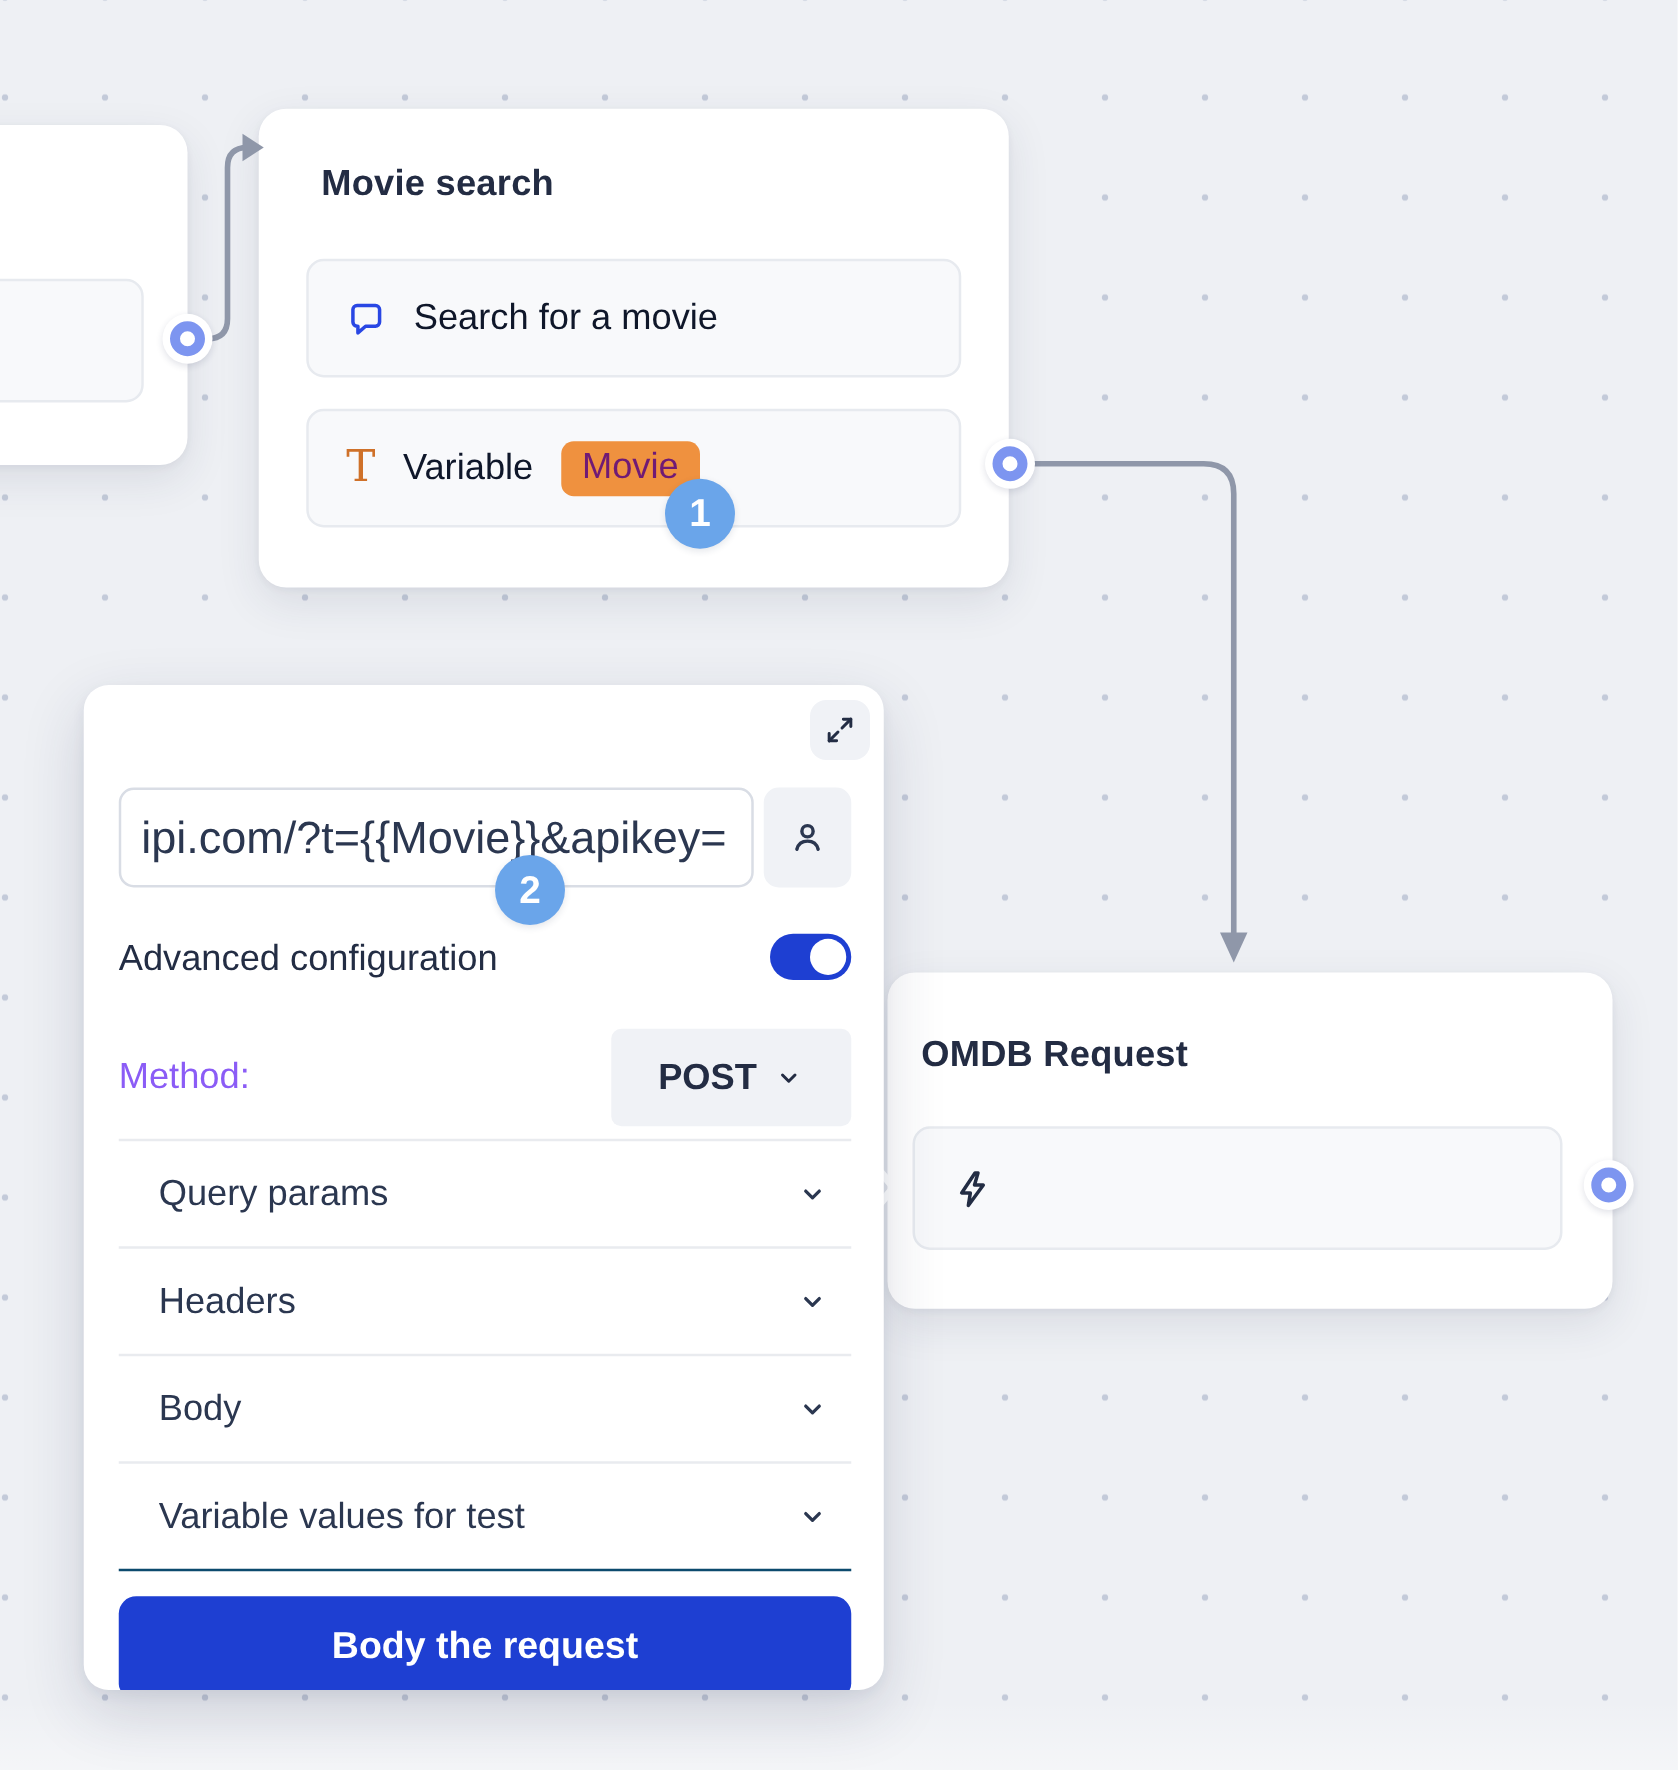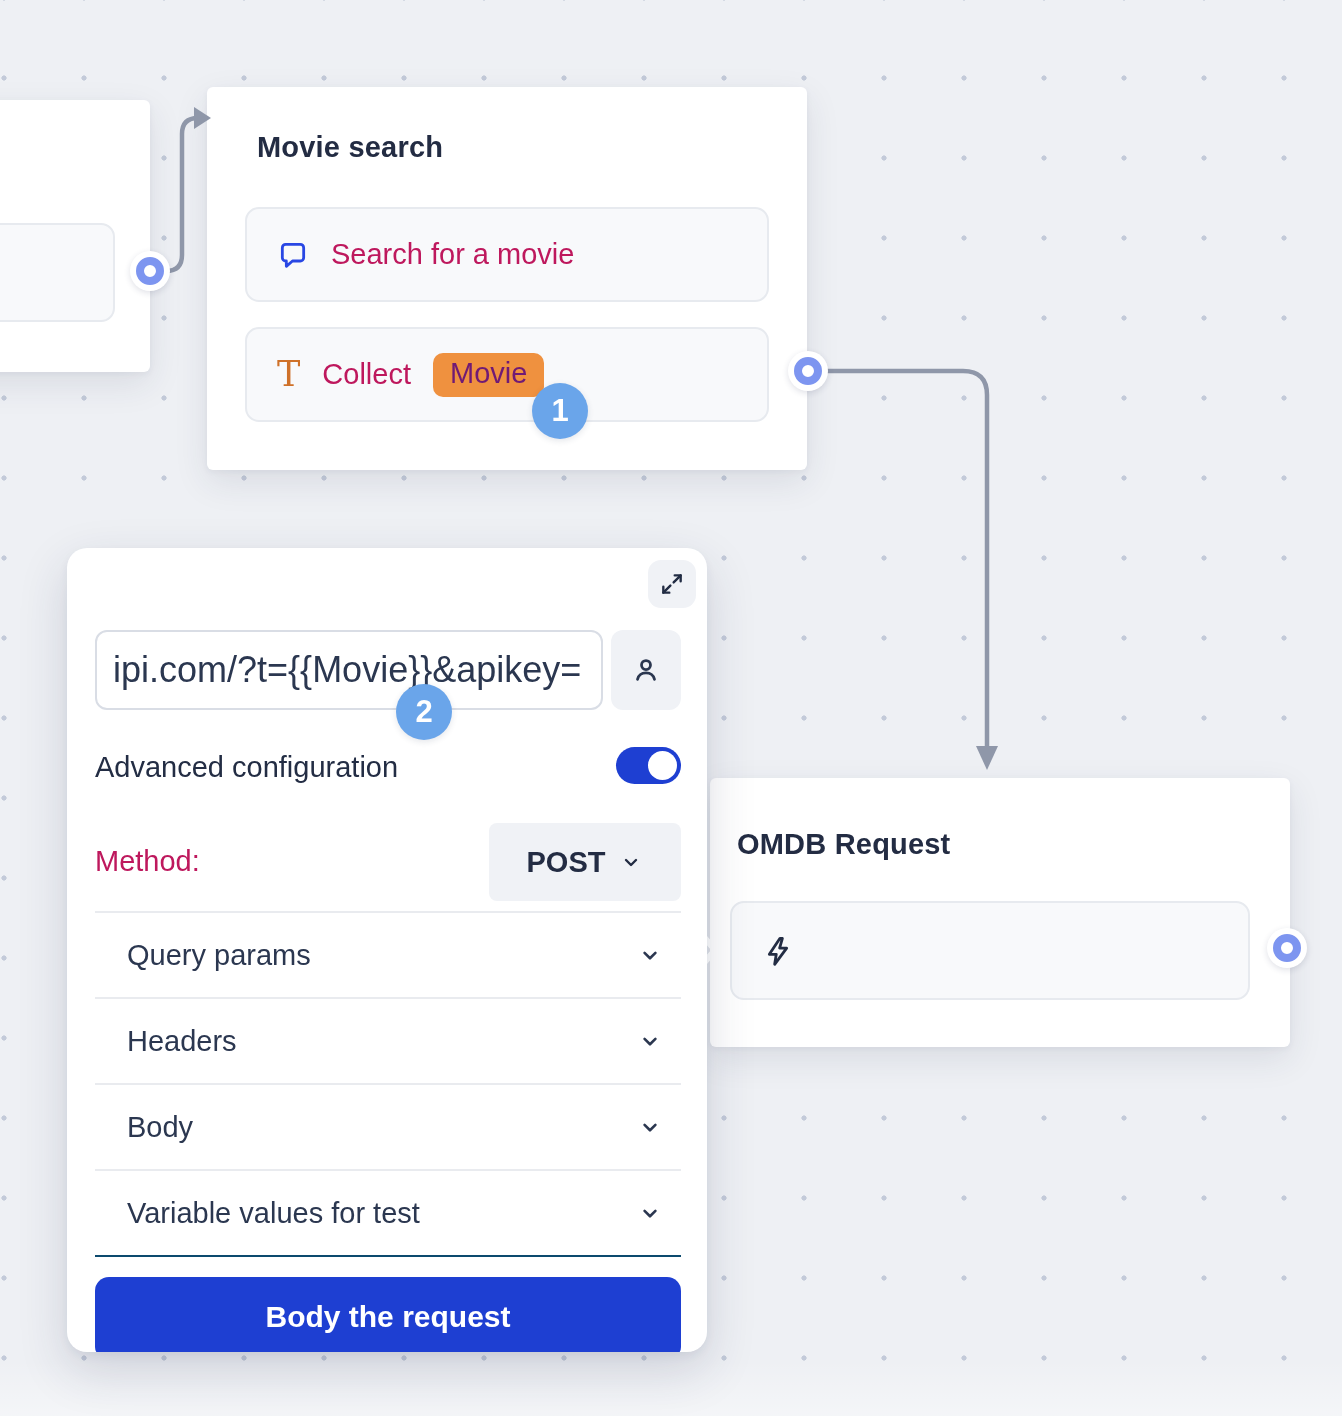--- a/index.html
+++ b/index.html
@@ -4,31 +4,31 @@
 <style>
   html,body{margin:0;padding:0;}
   body{font-family:"Liberation Sans", sans-serif;}
   #canvas{
     position:relative;width:1342px;height:1416px;overflow:hidden;
     background-color:#eef0f4;
     background-image:radial-gradient(circle,#c3cad9 2.3px,rgba(195,202,217,0) 2.9px);
     background-size:80px 80px;background-position:44px 38px;
   }
   .node{
-    position:absolute;background:#fff;border-radius:6px;
+    position:absolute;background:#fff;border-radius:22px;
     box-shadow:0 12px 34px rgba(35,46,82,.10),0 2px 6px rgba(35,46,82,.05);
     z-index:2;
   }
   .node-title{position:absolute;font-size:29px;font-weight:700;color:#232c43;letter-spacing:.2px;}
   .node-item{
     position:absolute;display:flex;align-items:center;gap:22px;
     background:#f8f9fb;border:2px solid #e7eaef;border-radius:14px;
     padding:0 0 0 30px;box-sizing:border-box;
   }
-  .item-label{font-size:29px;color:#be185d;white-space:nowrap;}
+  .item-label{font-size:29px;color:#0f172a;white-space:nowrap;}
   .icon{display:inline-flex;align-items:center;justify-content:center;flex:0 0 auto;}
   .tag{
     background:#ef913f;color:#701a75;font-size:29px;border-radius:10px;
     padding:6px 17px 9px 17px;line-height:1;white-space:nowrap;
   }
   .serif-t{font-family:"DejaVu Serif", serif;font-size:35px;color:#cf7129;line-height:1;font-weight:500;}
   .badge{
     position:absolute;width:56px;height:56px;border-radius:50%;
     background:#6aa5ea;color:#fff;font-size:31px;font-weight:700;
     display:flex;align-items:center;justify-content:center;z-index:8;
@@ -107,21 +107,21 @@
       <span class="icon">
         <svg width="32" height="32" viewBox="0 0 24 24" fill="none" stroke="#2947e4" stroke-width="2.1" stroke-linejoin="round" stroke-linecap="round">
           <path d="M20 6.5a2.5 2.5 0 0 0-2.5-2.5h-11A2.5 2.5 0 0 0 4 6.5v7.5a2.5 2.5 0 0 0 2.5 2.5H7v4l4.6-4h5.9A2.5 2.5 0 0 0 20 14z"></path>
         </svg>
       </span>
       <span class="item-label">Search for a movie</span>
     </div>
 
     <div class="node-item" style="left:38px;top:240px;width:524px;height:95px;">
       <span class="icon serif-t">T</span>
-      <span class="item-label">Collect</span>
+      <span class="item-label">Variable</span>
       <span class="tag">Movie</span>
     </div>
   </div>
   <div class="badge" style="left:532px;top:383px;">1</div>
   <div class="port-halo" style="left:788px;top:351px;"></div>
   <div class="port-ring" style="left:794px;top:357px;"></div>
 
   <div class="node" id="omdb-node" style="left:710px;top:778px;width:580px;height:269px;">
     <div class="node-title" style="left:27px;top:50px;">OMDB Request</div>
     <div class="node-item" style="left:20px;top:123px;width:520px;height:99px;">
@@ -160,21 +160,21 @@
           <path d="M5.2 19.5 c 0.9-3.6 3.6-5.2 6.8-5.2 s 5.9 1.6 6.8 5.2"></path>
         </svg>
       </span>
     </button>
 
     <div class="panel-label" style="left:28px;top:203px;">Advanced configuration</div>
     <div id="toggle">
       <div class="knob"></div>
     </div>
 
-    <div class="panel-label" style="left:28px;top:297px;color:#be185d;">Method:</div>
+    <div class="panel-label" style="left:28px;top:297px;color:#8b5cf6;">Method:</div>
     <button class="gray-btn" id="method-select">
       <span>POST</span>
       <span class="icon">
         <svg width="24" height="24" viewBox="0 0 24 24" fill="none" stroke="#232c43" stroke-width="2.4" stroke-linecap="round" stroke-linejoin="round">
           <polyline points="7,10 12,15 17,10"></polyline>
         </svg>
       </span>
     </button>
 
     <div id="section-list">

